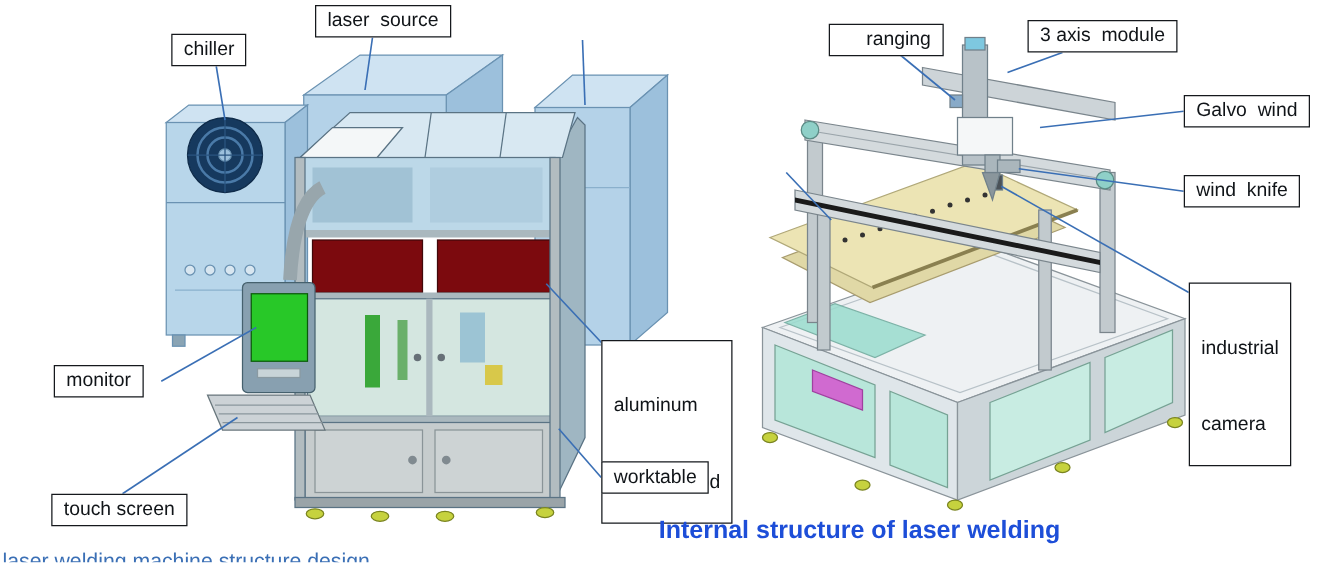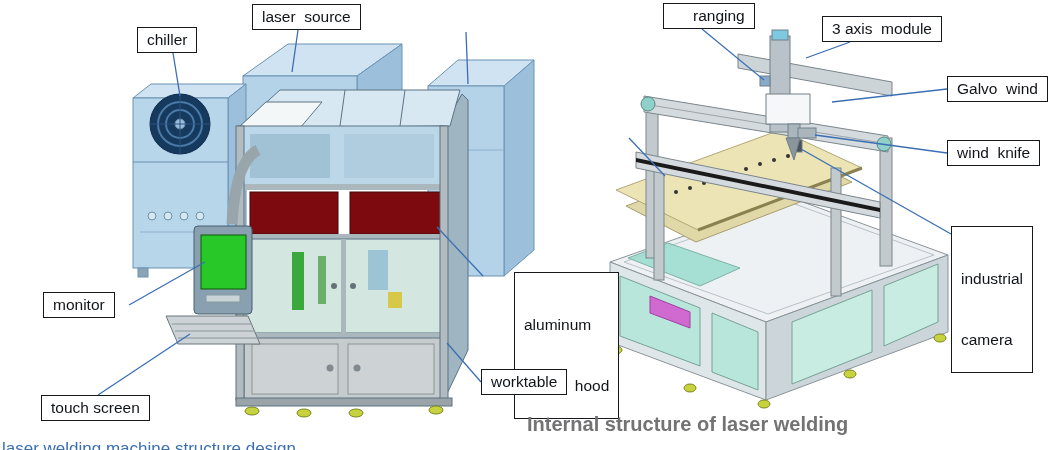--- a/index.html
+++ b/index.html
@@ -8,21 +8,21 @@
     background:#ffffff;font-family:"Liberation Sans",sans-serif;
   }
   .scene{position:absolute;left:0;top:0;width:1059px;height:450px;}
   .callout{
     position:absolute;background:#ffffff;border:1.6px solid #15181c;
     padding:2px 9px;font-size:15.5px;color:#101418;white-space:pre;line-height:1.3;
     z-index:5;
   }
   .callout .ln{display:block;}
   .caption{
-    position:absolute;font-weight:bold;font-size:20px;color:#737373;
+    position:absolute;font-weight:bold;font-size:20px;color:#1d4ed8;
     white-space:pre;z-index:5;
   }
   .partial{
     position:absolute;color:#3a6fb5;font-size:17px;white-space:pre;z-index:5;
   }
 </style>
 </head>
 <body>
 
 <div class="canvas">
@@ -213,27 +213,27 @@
     <line x1="947" y1="153" x2="815" y2="135"></line>
     <line x1="951" y1="234" x2="801" y2="149"></line>
     <line x1="629" y1="138" x2="665" y2="176"></line>
   </g>
 </svg>
 
 <div class="callout" style="left:137px;top:27px;"><span>chiller</span></div>
 <div class="callout" style="left:252px;top:4px;"><span>laser  source</span></div>
 <div class="callout" style="left:43px;top:292px;"><span>monitor</span></div>
 <div class="callout" style="left:41px;top:395px;"><span>touch screen</span></div>
-<div class="callout" style="left:481px;top:272px;margin-left:33px;">
+<div class="callout" style="left:481px;top:272px;">
   <span class="ln">aluminum</span>
   <span class="ln">profile  hood</span>
 </div>
 <div class="callout" style="left:481px;top:369px;"><span>worktable</span></div>
 
-<div class="callout" style="left:663px;top:3px;padding-left:29px;"><span>ranging</span></div>
+<div class="callout" style="left:663px;top:19px;padding-left:29px;"><span>ranging</span></div>
 <div class="callout" style="left:822px;top:16px;"><span>3 axis  module</span></div>
 <div class="callout" style="left:947px;top:76px;"><span>Galvo  wind</span></div>
 <div class="callout" style="left:947px;top:140px;"><span>wind  knife</span></div>
 <div class="callout" style="left:951px;top:226px;">
   <span class="ln">industrial</span>
   <span class="ln">camera</span>
 </div>
 
 <div class="caption" style="left:527px;top:413px;">Internal structure of laser welding</div>
 <div class="partial" style="left:2px;top:439px;">laser welding machine structure design</div>

